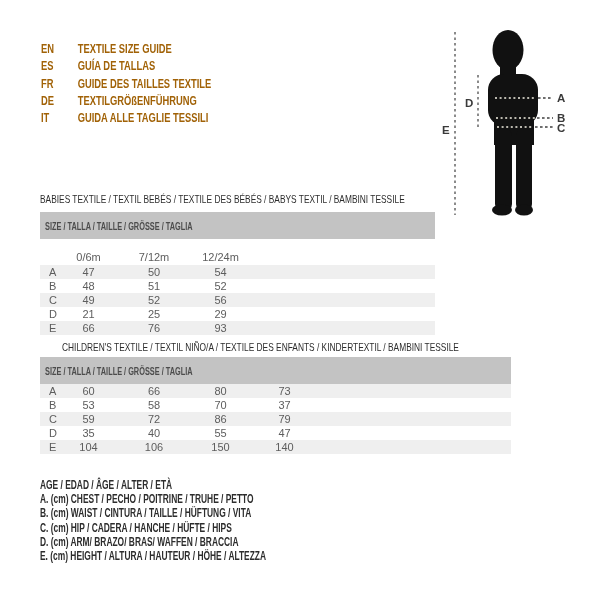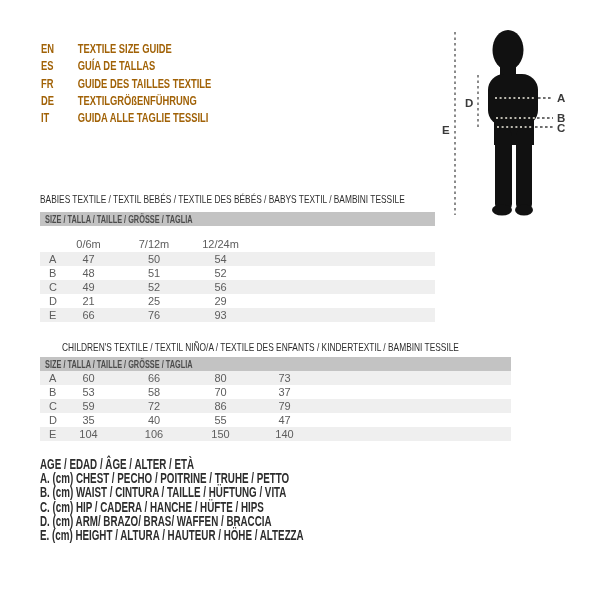--- a/index.html
+++ b/index.html
@@ -20,31 +20,31 @@
 
   
   .section-title { position:absolute; left:40px; font-size:11px; font-weight:400; color:#2d2d2d; }
   .title-babies { top:193px; }
   .title-children { top:341px;padding-left:22px; }
 
   
   .size-table { position:absolute; left:40px; color:#5d5d5d; font-size:11px; }
   .table-babies { top:212px; width:395px; }
   .table-children { top:357px; width:471px; }
-  .size-bar { height:14px; background:#c3c3c3; display:flex; align-items:center; padding-left:5px; box-sizing:border-box; }
+  .size-bar { height:27px; background:#c3c3c3; display:flex; align-items:center; padding-left:5px; box-sizing:border-box; }
   .size-bar-text { font-size:10.5px; font-weight:700; color:#4c4c4c; }
   .t-head, .t-row { display:grid; grid-template-columns:22px 53px 78px 55px 73px 1fr; align-items:center; }
   .t-head { height:17px;margin-top:9px; }
   .t-row { height:14px; }
   .cell { text-align:center; }
   .letter { text-align:left; padding-left:9px; }
   .stripe { background:#efefef; }
 
   
-  .legend { position:absolute; left:40px; top:457px; color:#2d2d2d; font-size:14px; }
+  .legend { position:absolute; left:40px; top:478px; color:#2d2d2d; font-size:12px; }
   .legend-line { height:14.2px; line-height:14.2px; }
   .legend-line .cx { font-weight:700; }
 
   
   .figure { position:absolute; left:440px; top:10px; width:160px; height:215px; }
   .figure svg text { font-family:"Liberation Sans", sans-serif; font-size:11.5px; font-weight:700; fill:#3a3a3a; }
 </style>
 </head>
 <body>
 

